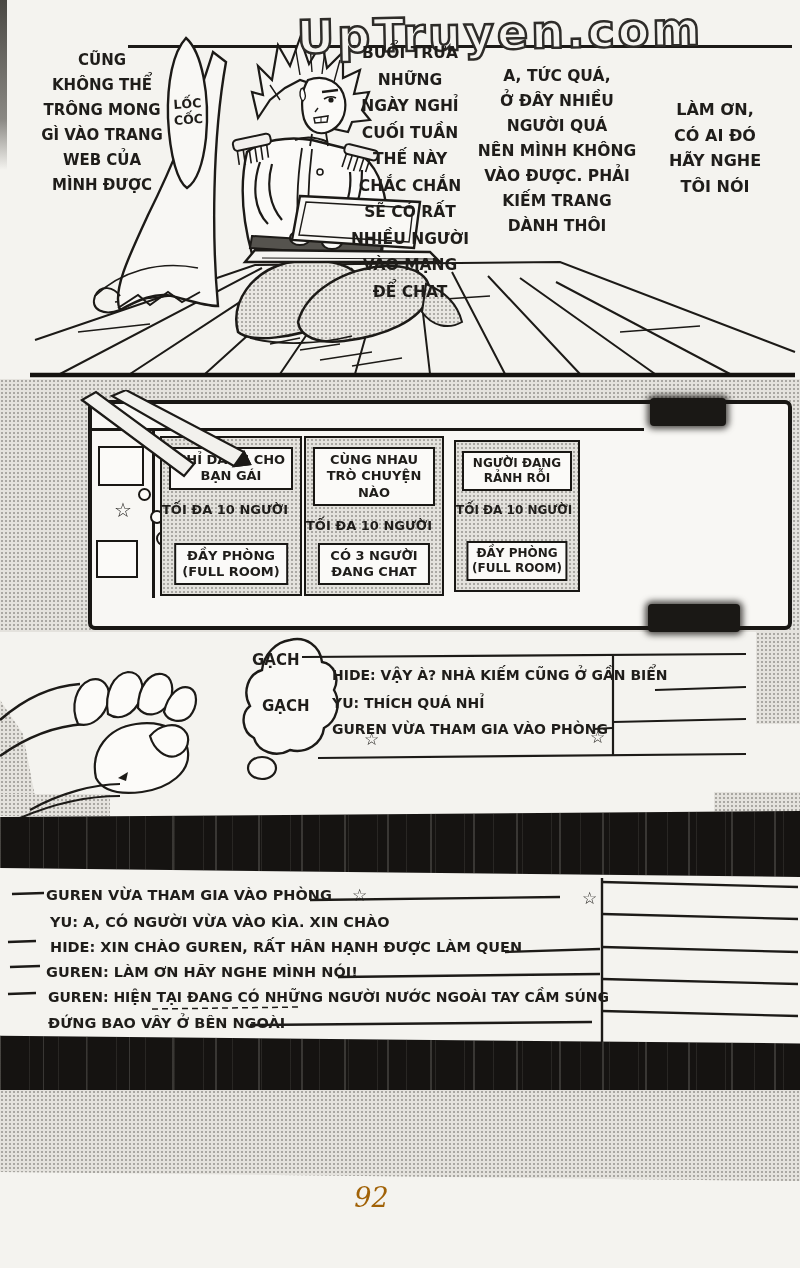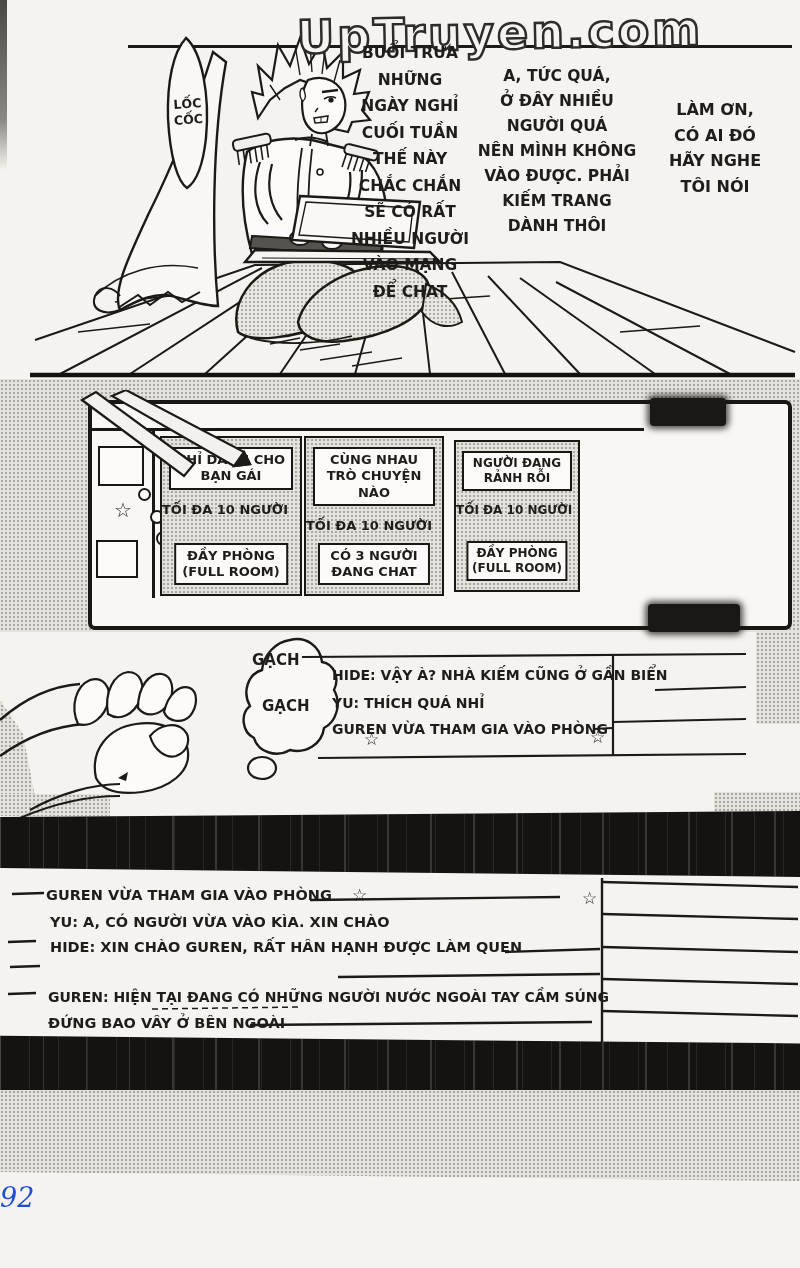--- a/index.html
+++ b/index.html
@@ -30,22 +30,22 @@
   .roombox{position:relative;margin:9px auto 0;width:86%;background:#fbfaf8;
            border:2px solid #191714;font-weight:bold;text-align:center;
            font-size:13px;line-height:1.25;padding:3px 1px;white-space:pre-line;}
   .roomcap{margin-top:12px;text-align:left;font-weight:bold;font-size:13px;}
   .roomstatus{position:absolute;bottom:9px;left:50%;transform:translateX(-50%);
               width:78%;background:#fbfaf8;border:2px solid #191714;font-weight:bold;
               text-align:center;font-size:13px;line-height:1.25;padding:3px 1px;white-space:pre-line;}
   #watermark{position:absolute;left:190px;top:6px;width:620px;text-align:center;
              font-size:46px;font-weight:bold;letter-spacing:3px;color:#f4f3ef;
              -webkit-text-stroke:2.5px #2e2c29;transform:rotate(-1.2deg);}
-  #pagenum{position:absolute;left:0;top:1182px;width:743px;text-align:left;
-           font-family:"DejaVu Serif",serif;font-style:italic;font-size:27px;color:#1d4ed8;}
+  #pagenum{position:absolute;left:0;top:1182px;width:743px;text-align:center;
+           font-family:"DejaVu Serif",serif;font-style:italic;font-size:27px;color:#a16207;}
 </style>
 </head>
 <body>
 
 <div id="page">
 
   <div class="abs" style="left:128px;top:45px;width:664px;height:3px;background:#1c1a17;"></div>
 
   <svg class="abs" style="left:0;top:0;" width="800" height="398" viewBox="0 0 800 398">
     <defs>
@@ -123,20 +123,26 @@
       <path d="M318,108 L315,112" stroke-width="1.4"></path>
       <path d="M314,118 L328,116 L327,122 L315,123 Z" fill="#fff" stroke-width="1.5"></path>
       <path d="M321,117 L321,122" stroke-width="1"></path>
       <path d="M303,88 C306,94 306,99 303,101 C300,99 299,93 301,89 Z" fill="#fff" stroke-width="1.4"></path>
       <path d="M312,134 L310,146 M326,133 L328,146" stroke-width="1.8"></path>
     </g>
   </svg>
 
   <div id="watermark">UpTruyen.com</div>
 
+  <div class="t c" style="left:22px;top:48px;width:160px;font-size:15px;line-height:25px;">CŨNG
+KHÔNG THỂ
+TRÔNG MONG
+GÌ VÀO TRANG
+WEB CỦA
+MÌNH ĐƯỢC</div>
   <div class="t c" style="left:167px;top:96px;width:42px;font-size:12.5px;line-height:16px;transform:rotate(-4deg);">LỐC
 CỐC</div>
   <div class="t c" style="left:340px;top:40px;width:140px;font-size:15.5px;line-height:26.5px;">BUỔI TRƯA
 NHỮNG
 NGÀY NGHỈ
 CUỐI TUẦN
 THẾ NÀY
 CHẮC CHẮN
 SẼ CÓ RẤT
 NHIỀU NGƯỜI
@@ -260,20 +266,21 @@
       <path d="M338,107 L600,104"></path>
       <path d="M250,155 L592,152"></path>
       <path d="M152,139 L300,137" stroke-width="1.5" stroke-dasharray="6 4"></path>
       <path d="M602,8 L602,174"></path>
       <path d="M602,12 L798,17 M602,44 L798,49 M602,77 L798,82 M602,109 L798,114 M602,141 L798,146"></path>
     </g>
   </svg>
   <div class="t nw" style="left:46px;top:884px;font-size:14.5px;">GUREN VỪA THAM GIA VÀO PHÒNG</div>
   <div class="t nw" style="left:50px;top:911px;font-size:14.5px;text-align:right;">YU: A, CÓ NGƯỜI VỪA VÀO KÌA. XIN CHÀO</div>
   <div class="t nw" style="left:50px;top:936px;font-size:14.5px;">HIDE: XIN CHÀO GUREN, RẤT HÂN HẠNH ĐƯỢC LÀM QUEN</div>
+  <div class="t nw" style="left:46px;top:961px;font-size:14.5px;">GUREN: LÀM ƠN HÃY NGHE MÌNH NÓI!</div>
   <div class="t nw" style="left:48px;top:986px;font-size:14px;">GUREN: HIỆN TẠI ĐANG CÓ NHỮNG NGƯỜI NƯỚC NGOÀI TAY CẦM SÚNG</div>
   <div class="t nw" style="left:48px;top:1012px;font-size:14.5px;">ĐỨNG BAO VÂY Ở BÊN NGOÀI</div>
   <div class="star" style="left:352px;top:885px;">☆</div>
   <div class="star" style="left:582px;top:888px;">☆</div>
 
   <div class="band" style="top:1032px;height:76px;clip-path:polygon(0 5%,100% 15%,100% 95%,0 80%);"></div>
 
   <div class="abs ht" style="left:0;top:1090px;width:800px;height:92px;clip-path:polygon(0 0,100% 0,100% 99%,0 89%);"></div>
 
   <div id="pagenum">92</div>

